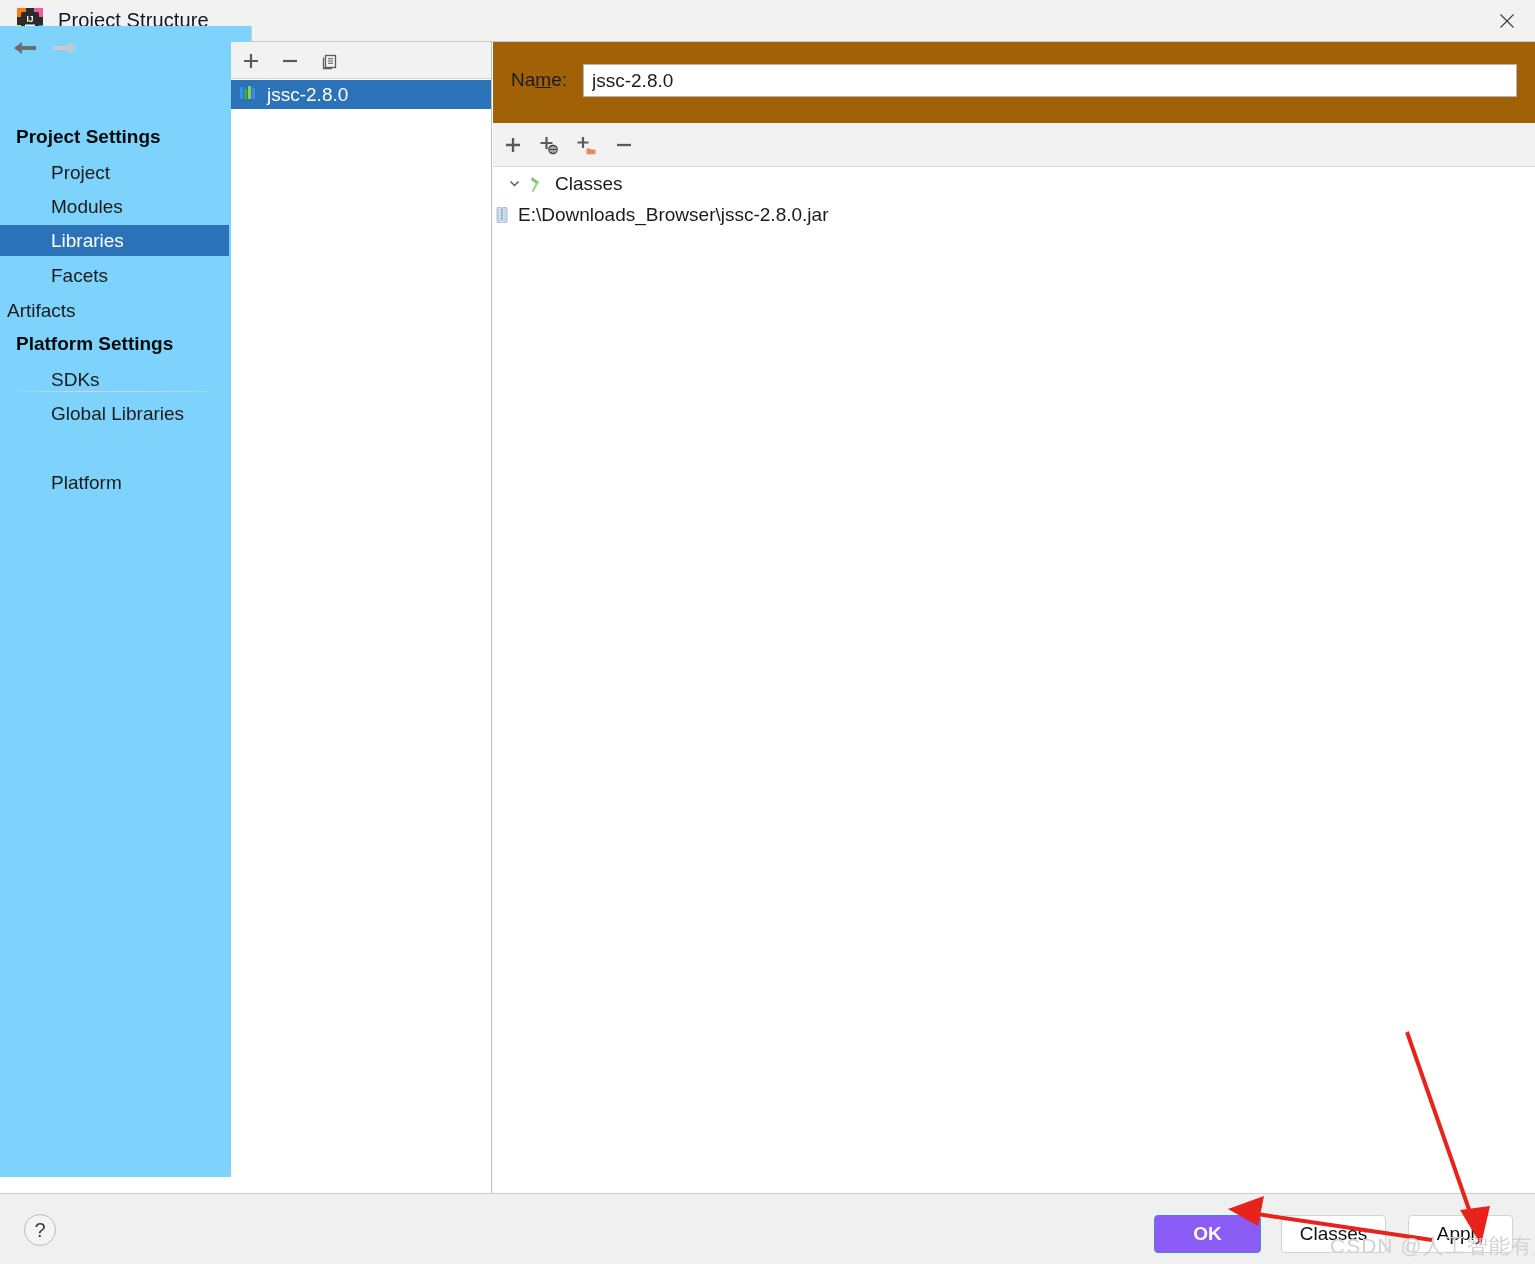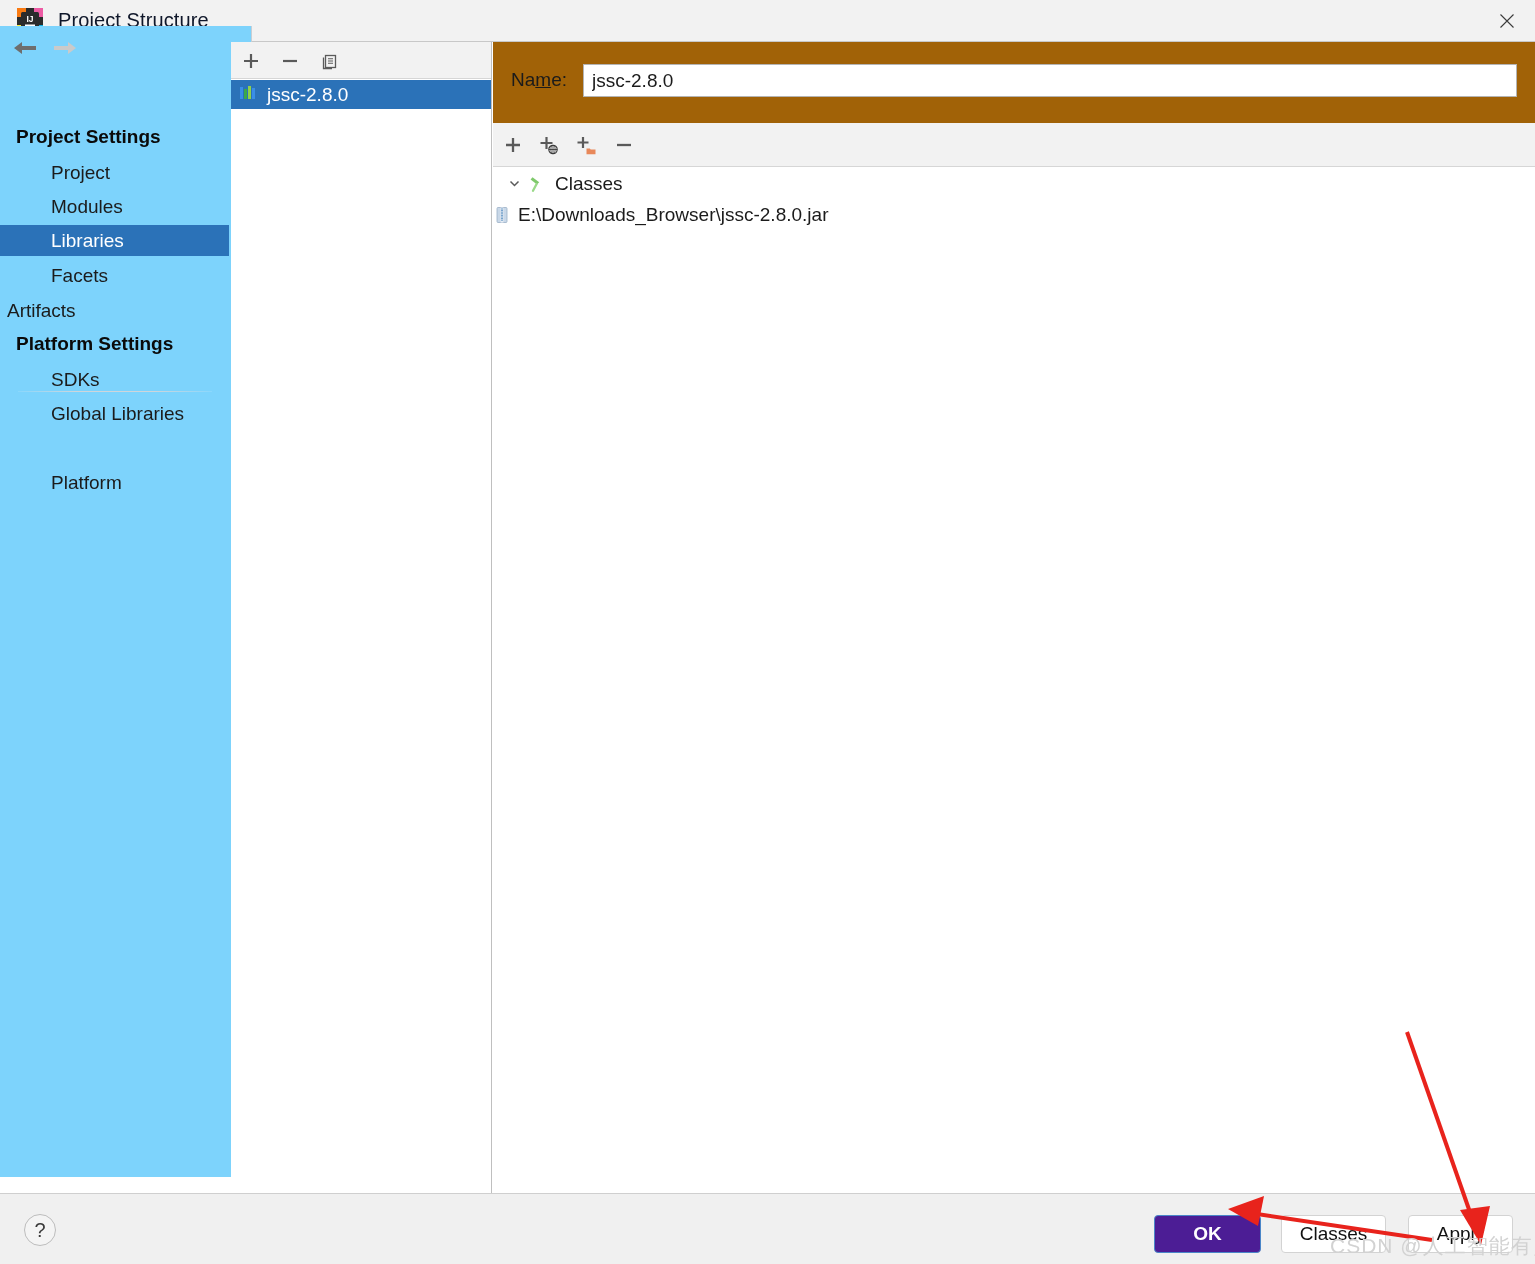--- a/index.html
+++ b/index.html
@@ -230,21 +230,21 @@
     top: 21px;
     height: 38px;
     border-radius: 4px;
     font-family: "Liberation Sans", sans-serif;
     font-size: 19px;
     display: flex; align-items: center; justify-content: center;
     box-sizing: border-box;
   }
   #btn-ok {
     left: 1154px; width: 107px;
-    background: #4c1d95;
+    background: #8b5cf6;
     border: 1px solid #4a86c8;
     color: #ffffff;
     font-weight: bold;
   }
   #btn-cancel {
     left: 1281px; width: 105px;
     background: #ffffff;
     border: 1px solid #d3d3d3;
     color: #111111;
   }

